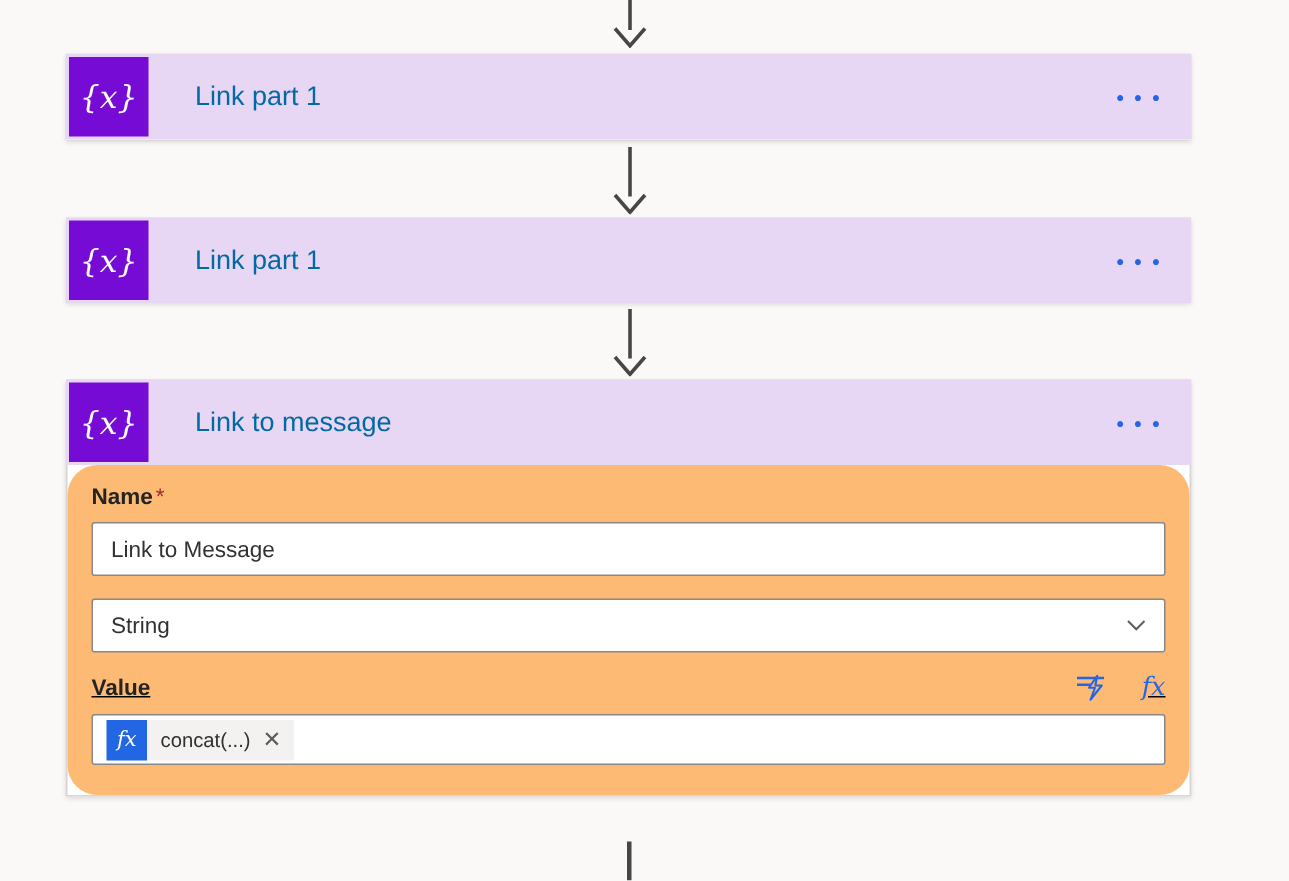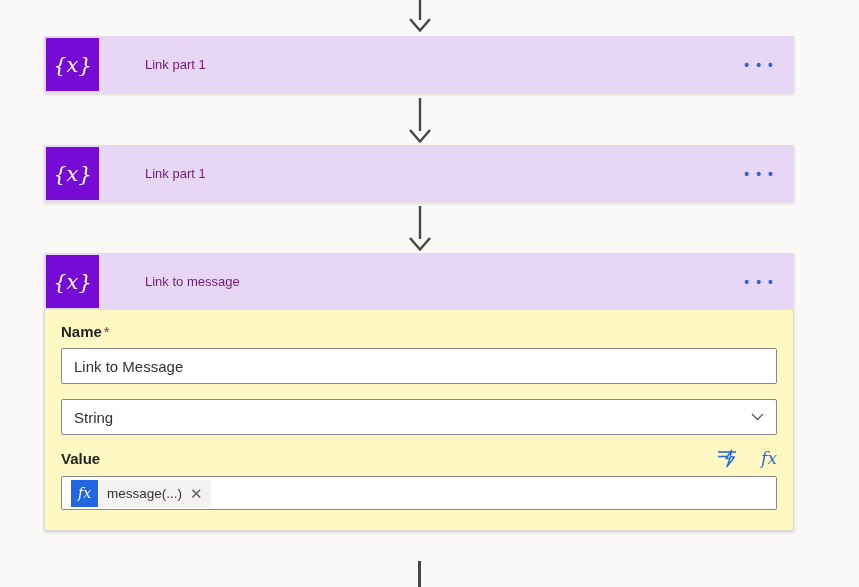--- a/index.html
+++ b/index.html
@@ -12,42 +12,42 @@
   .bottom-stub { position:absolute; width:3px; background:#484644; }
 
   
   .card { position:absolute; left:44px; width:750px;
           box-shadow:0 0.3px 0.9px rgba(0,0,0,.12), 0 1.6px 3.6px rgba(0,0,0,.14); }
   .card-header { display:flex; align-items:center; height:57px; background:#e8d7f4;
                  cursor:pointer; position:relative; }
   .icon-box { width:53px; height:53px; margin:2px; background:#770bd6; color:#fff;
               display:flex; align-items:center; justify-content:center;
               font-family:"DejaVu Serif", serif; font-style:italic; font-size:21px; flex:0 0 auto; }
-  .card-title { margin-left:44px; font-size:13px; color:#701a75; }
+  .card-title { margin-left:29px; font-size:18px; color:#0369a1; }
   .more-btn { position:absolute; right:14px; top:0; height:100%; display:flex; align-items:center;
               color:#2566e8; font-size:14px; font-weight:bold; letter-spacing:7px; padding-left:6px;
               cursor:pointer; }
 
   
   .card.expanded { background:#fff; border:1px solid #d8d6d4; }
   .card.expanded .card-header { margin:-1px -1px 0 -1px; }
-  .card-body { padding:13px 16px 20px 16px; background:#fef9c3; }
+  .card-body { padding:13px 16px 20px 16px; background:#fdba74;border-radius:20px; }
 
   .field-label { font-size:15px; font-weight:700; color:#242424; margin-bottom:8px; }
   .req { color:#a4262c; font-weight:400; margin-left:2px; }
 
   .text-input { width:100%; height:36px; border:1px solid #8a8886; border-radius:2px;
                 background:#fff; font-family:"Liberation Sans", sans-serif; font-size:15px;
                 color:#323130; padding:0 12px; outline:none; margin-bottom:15px; }
 
   .select-box { width:100%; height:36px; border:1px solid #8a8886; border-radius:2px;
                 background:#fff; display:flex; align-items:center; justify-content:space-between;
                 padding:16px 12px; font-size:15px; color:#323130; cursor:pointer; margin-bottom:14px; }
 
-  .value-row { display:flex; align-items:center; justify-content:space-between; margin-bottom:8px; }
+  .value-row { display:flex; align-items:center; justify-content:space-between; margin-bottom:8px;text-decoration:underline; }
   .value-label { font-size:15px; font-weight:700; color:#242424; }
   .value-actions { display:flex; align-items:center; gap:22px; }
   .fx-link { font-family:"DejaVu Serif", serif; font-style:italic; font-size:17px;
              color:#2566e8; cursor:pointer; line-height:1; }
   .dyn-btn { cursor:pointer; display:flex; align-items:center; }
 
   .value-input { width:100%; height:34px; border:1px solid #8a8886; border-radius:2px;
                  background:#fff; display:flex; align-items:center; padding:0 6px; }
   .token { display:flex; align-items:center; margin-left:3px; cursor:pointer; }
   .token-fx { width:27px; height:27px; background:#2266e3; color:#fff; display:flex;
@@ -125,21 +125,21 @@
             </svg>
           </span>
           <span class="fx-link">fx</span>
         </div>
       </div>
 
       <div class="value-input">
         <div class="token">
           <div class="token-fx">fx</div>
           <div class="token-body">
-            <span>message(...)</span>
+            <span>concat(...)</span>
             <span class="token-x">✕</span>
           </div>
         </div>
       </div>
 
     </div>
   </div>
 
   <div class="bottom-stub" style="left:418px; top:561px; height:26px;"></div>
 

